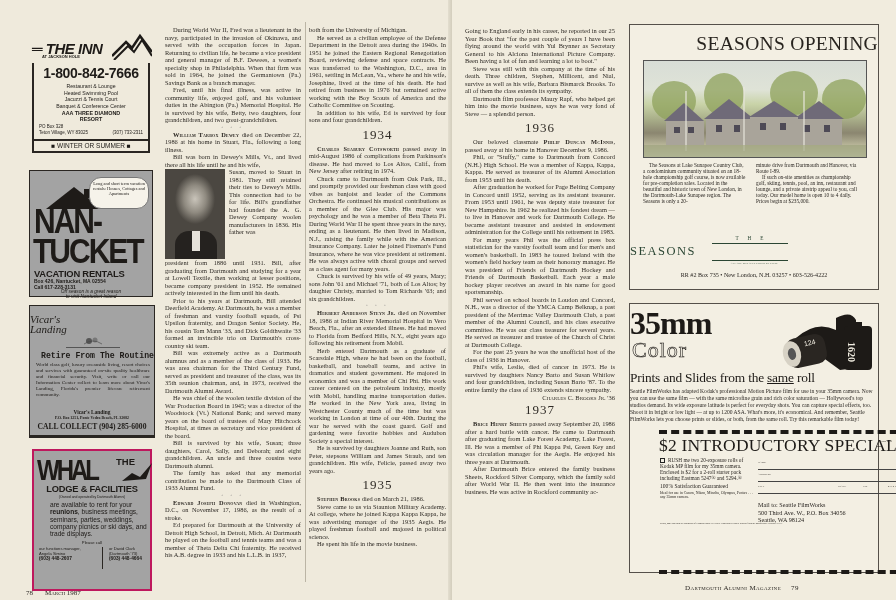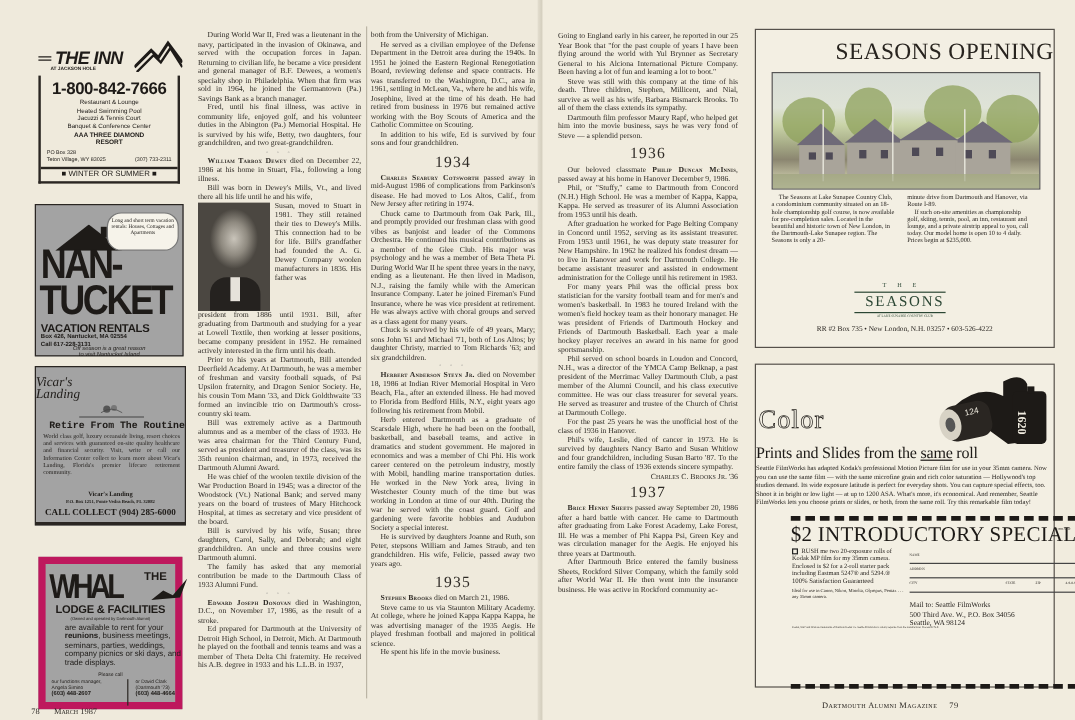--- a/index.html
+++ b/index.html
@@ -43,21 +43,21 @@
 
   .vic { left: 29px; top: 305px; width: 126px; height: 133px; border: 1px solid #2a2622; border-bottom: 3px solid #2a2622; }
   .vic-logo { position: absolute; left: 0; top: 8px; width: 100%; font-family: "Liberation Serif", serif; font-style: italic; font-size: 11px; line-height: 10px; }
   .vic-rule { position: absolute; left: 36px; top: 41px; width: 54px; height: 1px; background: #555; }
   .vic-head { position: absolute; left: 0; top: 45px; width: 100%; text-align: right; font-family: Liberation Mono, monospace; font-weight: bold; font-size: 8.2px; }
   .vic-body { position: absolute; left: 6px; top: 56px; width: 114px; font-family: "Liberation Serif", serif; font-size: 5px; line-height: 5.9px; text-align: justify; }
   .vic-name { position: absolute; left: 0; top: 103px; width: 100%; text-align: center; font-family: "Liberation Serif", serif; font-weight: bold; font-size: 5.4px; }
   .vic-addr { position: absolute; left: 0; top: 110px; width: 100%; text-align: center; font-family: "Liberation Serif", serif; font-size: 3.9px; font-weight: bold; }
   .vic-call { position: absolute; left: 0; top: 116px; width: 100%; text-align: center; font-family: "Liberation Serif", serif; font-weight: bold; font-size: 7.6px; }
 
-  .wha { left: 32px; top: 464px; width: 120px; height: 127px; border: 6px solid #be185d; }
+  .wha { left: 32px; top: 449px; width: 120px; height: 142px; border: 2px solid #be185d; }
   .wha-big { position: absolute; left: 3px; top: 3px; font-family: "Liberation Sans", sans-serif; font-weight: bold; font-size: 24px; letter-spacing: -3px; transform: scaleY(1.2); transform-origin: top left; }
   .wha-the { position: absolute; left: 82px; top: 5px; font-size: 9.5px; font-weight: bold; }
   .wha-tail { position: absolute; left: 88px; top: 12px; }
   .wha-lodge { position: absolute; left: 0; top: 33px; width: 100%; text-align: center; font-size: 9.3px; font-weight: bold; letter-spacing: -0.2px; }
   .wha-owned { position: absolute; left: 0; top: 44px; width: 100%; text-align: center; font-size: 3.4px; }
   .wha-body { position: absolute; left: 16px; top: 50px; width: 100px; font-size: 6.6px; line-height: 7.3px; }
   .wha-body b { font-weight: bold; }
   .wha-please { position: absolute; left: 0; top: 89px; width: 100%; text-align: center; font-size: 4.2px; }
   .wha-l { position: absolute; left: 5px; top: 96px; width: 60px; font-size: 4.1px; line-height: 4.8px; }
   .wha-r { position: absolute; left: 75px; top: 96px; width: 45px; font-size: 4.1px; line-height: 4.8px; }
@@ -70,21 +70,21 @@
   .folio-r span { margin-left: 10px; }
 
   
   .seasons { position: absolute; left: 629px; top: 24px; width: 250px; height: 266px; border: 1px solid #55504a; background: #f3efe3; }
   .s-title { position: absolute; left: 0; top: 8px; width: 100%; text-align: right; font-family: Liberation Serif, serif; font-size: 19.5px; letter-spacing: 0.3px; color: #28241f; }
   .s-img { position: absolute; left: 13px; top: 35px; width: 224px; height: 98px; border: 1px solid #555; background: linear-gradient(to bottom, #d8ddd6 0%, #dfe3d7 30%, #c9d3a8 45%, #aab08a 60%, #8b8670 75%, #b9b79a 88%, #cfd0b4 100%); overflow: hidden; }
   .s-body { position: absolute; top: 138px; width: 104px; font-size: 5.3px; line-height: 5.95px; color: #2a2622; }
   .s-body p { text-indent: 6px; }
   .s-the { position: absolute; left: 0; top: 210px; width: 100%; text-align: center; font-size: 5.2px; letter-spacing: 9px; color: #2b4634; }
   .s-rule1 { position: absolute; left: 82px; top: 218px; width: 76px; height: 1px; background: #2b4634; }
-  .s-logo { position: absolute; left: 0; top: 219px; width: 100%; text-align: center; font-size: 12.5px; letter-spacing: 1.5px; color: #2b4634; }
+  .s-logo { position: absolute; left: 0; top: 219px; width: 100%; text-align: left; font-size: 12.5px; letter-spacing: 1.5px; color: #2b4634; }
   .s-rule2 { position: absolute; left: 82px; top: 235px; width: 76px; height: 1px; background: #2b4634; }
   .s-sub { position: absolute; left: 0; top: 237px; width: 100%; text-align: center; font-size: 2.8px; color: #2b4634; }
   .s-addr { position: absolute; left: 0; top: 247px; width: 100%; text-align: center; font-size: 6.1px; color: #2a2622; }
 
   
   .film { position: absolute; left: 629px; top: 303px; width: 250px; height: 270px; border: 1px solid #55504a; background: #f3efe3; }
   .f-35 { position: absolute; left: 0; top: 3px; font-family: "Liberation Serif", serif; font-weight: bold; font-size: 32px; line-height: 32px; letter-spacing: -1px; color: #1d1a17; }
   .f-color { position: absolute; left: 2px; top: 32px; font-family: Liberation Serif, serif; font-size: 22px; line-height: 28px; color: transparent; -webkit-text-stroke: 0.6px #1d1a17; letter-spacing: 1px; }
   .f-can { position: absolute; left: 126px; top: 6px; }
   .f-head { position: absolute; left: 0; top: 66px; width: 100%; font-family: "Liberation Serif", serif; font-weight: normal; font-size: 13.4px; letter-spacing: -0.2px; color: #1d1a17; }
@@ -313,20 +313,21 @@
   </div>
   <div class="s-the">THE</div>
   <div class="s-rule1"></div>
   <div class="s-logo">SEASONS</div>
   <div class="s-rule2"></div>
   <div class="s-sub">AT LAKE SUNAPEE COUNTRY CLUB</div>
   <div class="s-addr">RR #2 Box 735 • New London, N.H. 03257 • 603-526-4222</div>
 </div>
 
 <div class="film">
+  <div class="f-35">35mm</div>
   <div class="f-color">Color</div>
   <svg class="f-can" width="120" height="62" viewBox="0 0 120 62">
     <path d="M40 28 Q60 10 80 20 L80 8 Q95 0 100 10 L100 58 L84 60 Z" fill="#1d1a17"></path>
     <rect x="30" y="26" width="40" height="30" rx="10" fill="#2a2622" transform="rotate(-12 50 40)"></rect>
     <ellipse cx="36" cy="44" rx="9" ry="13" fill="#d7d2c5" transform="rotate(-12 36 44)"></ellipse>
     <ellipse cx="36" cy="44" rx="4" ry="6" fill="#555" transform="rotate(-12 36 44)"></ellipse>
     <rect x="88" y="16" width="28" height="44" rx="4" fill="#1d1a17"></rect>
     <rect x="100" y="12" width="6" height="6" fill="#1d1a17"></rect>
     <text x="92" y="44" fill="#f0ece0" font-size="10" font-family="Liberation Serif, serif" font-weight="bold" transform="rotate(90 98 38)">1620</text>
     <text x="48" y="36" fill="#f0ece0" font-size="7" font-family="Liberation Sans, sans-serif" transform="rotate(-12 50 34)">124</text>

